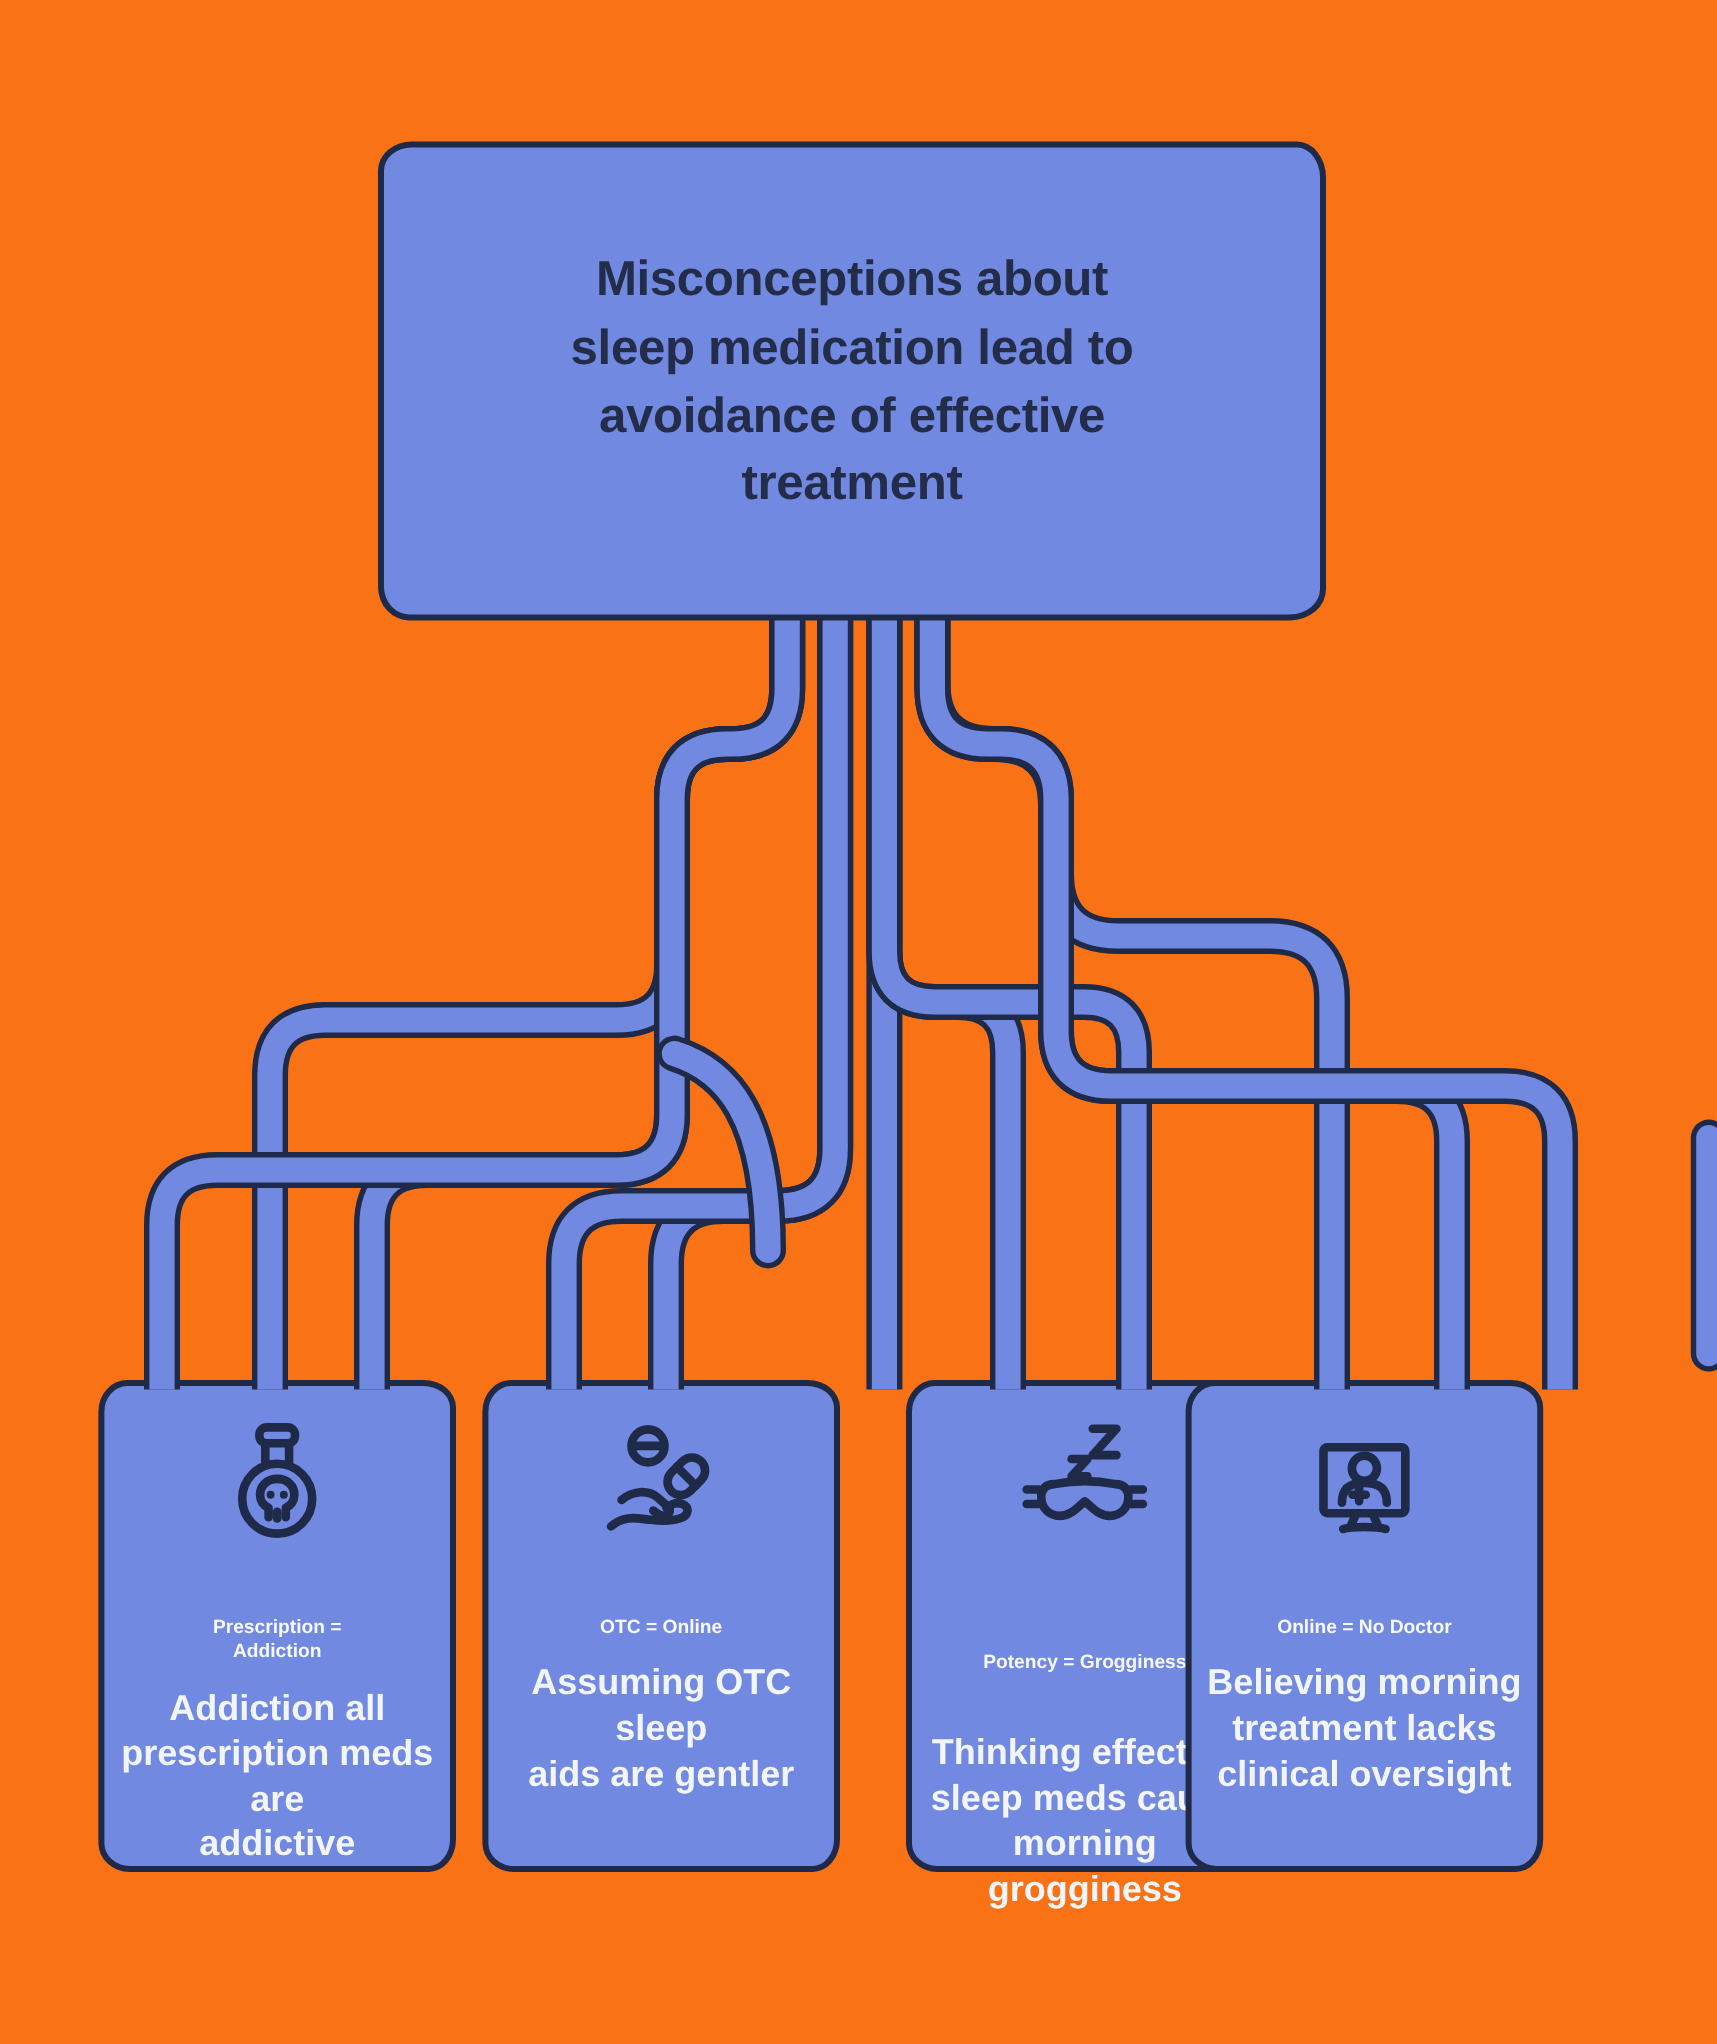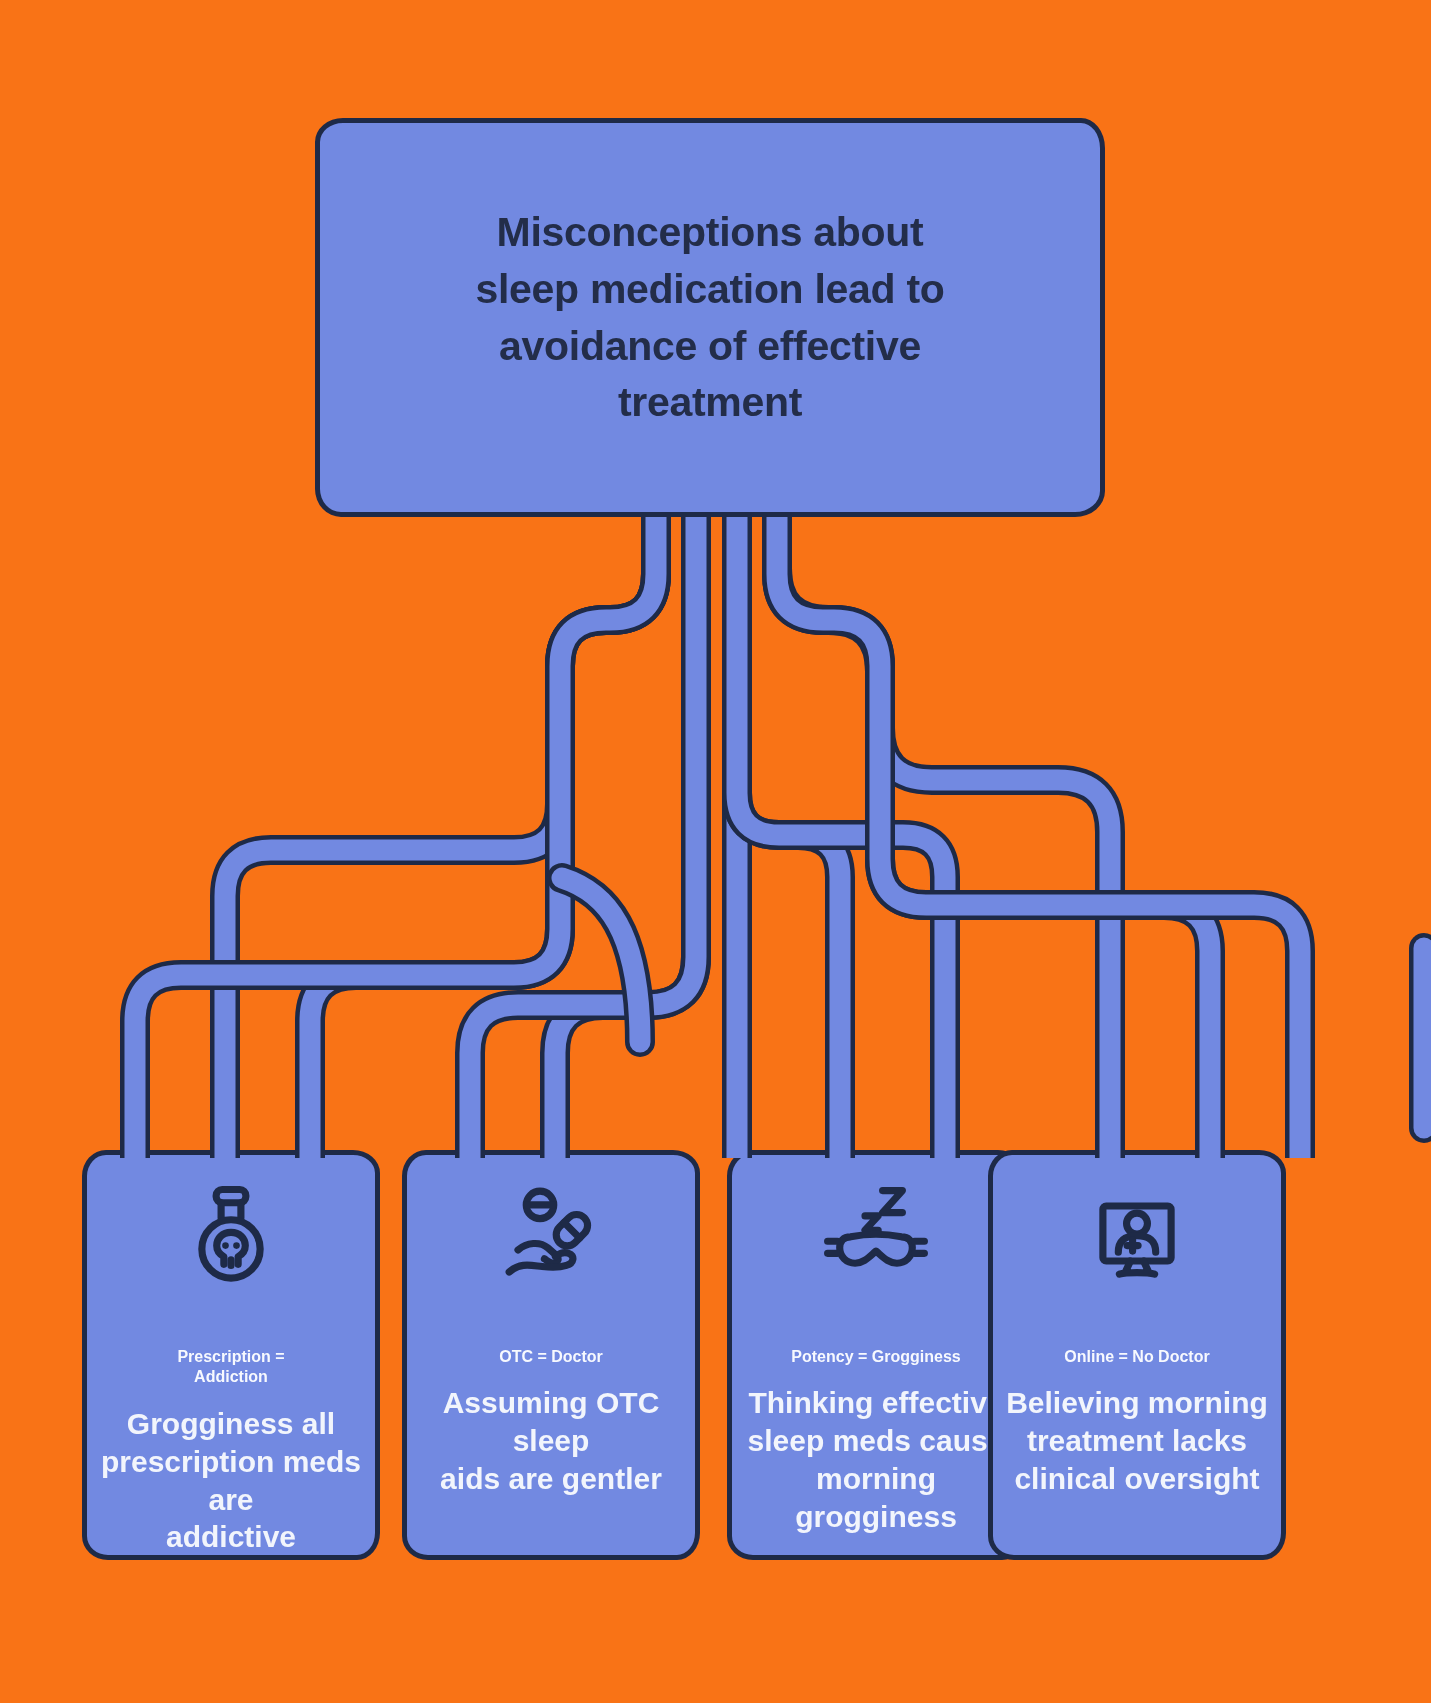--- a/index.html
+++ b/index.html
@@ -21,21 +21,21 @@
     white-space:pre-line;line-height:1.38;letter-spacing:-0.3px;padding:0 30px;
   }
   .pipes{position:absolute;left:0;top:0;z-index:2;pointer-events:none;}
   .card{
     position:absolute;top:1150px;width:298px;height:410px;box-sizing:border-box;
     background:var(--blue);border:5px solid var(--dark);
     border-radius:24px 27px 23px 26px / 26px 23px 27px 24px;
     display:flex;flex-direction:column;align-items:center;text-align:center;
     z-index:1;
   }
-  .card-1{left:82px;} .card-2{left:402px;} .card-3{left:727px;} .card-4{left:988px;}
+  .card-1{left:82px;} .card-2{left:402px;} .card-3{left:755px;gap:29px;} .card-4{left:988px;}
   .card .icon{margin-top:28px;width:110px;height:112px;flex:none;}
   .card .icon svg{width:100%;height:100%;}
   .card-title{
     margin-top:52px;font-size:16px;font-weight:bold;color:#F7F9FE;
     line-height:1.28;padding:0 8px;white-space:pre-line;
   }
   .card-body{
     margin-top:17px;font-size:30px;font-weight:bold;color:var(--cardtext);
     line-height:1.26;padding:0 8px;white-space:pre-line;
   }
@@ -90,39 +90,39 @@
         <path class="ic" d="M41,17 V31 M59,17 V31"></path>
         <circle class="ic" cx="50" cy="59" r="26.5"></circle>
         <path class="ic" d="M43.5,73 V66 C39.5,64 37,60.5 37,56 C37,49.5 42,44 50,44 C58,44 63,49.5 63,56 C63,60.5 60.5,64 56.5,66 V73"></path>
         <path class="ic" d="M50,69 V74"></path>
         <circle class="ic-fill" cx="45" cy="56" r="3"></circle>
         <circle class="ic-fill" cx="55" cy="56" r="3"></circle>
       </svg>
     </div>
     <div class="card-title">Prescription =
 Addiction</div>
-    <div class="card-body">Grogginess all
+    <div class="card-body">Addiction all
 prescription meds are
 addictive</div>
   </div>
 
   <div class="card card-2">
     <div class="icon">
       <svg viewBox="0 0 100 100">
         <circle class="ic" cx="40" cy="19" r="12.5"></circle>
         <path class="ic" d="M28.5,19 H51.5"></path>
         <g transform="rotate(45 69 42)">
           <rect class="ic" x="59" y="26" width="20" height="32" rx="10"></rect>
           <path class="ic" d="M59,42 H79"></path>
         </g>
         <path class="ic" d="M20,60 C28,53 40,52 47,58 L55,65 C58,68 56,72 52,72 C48,72 46,69 44,68"></path>
         <path class="ic" d="M12,80 C22,71 32,74 42,75 C50,76 58,76 64,74 C71,72 72,65 66,63 C61,61 56,64 54,66"></path>
       </svg>
     </div>
-    <div class="card-title">OTC = Doctor</div>
+    <div class="card-title">OTC = Online</div>
     <div class="card-body">Assuming OTC sleep
 aids are gentler</div>
   </div>
 
   <div class="card card-3">
     <div class="icon">
       <svg viewBox="0 0 100 100">
         <path class="ic" d="M56,6 H74 L56,26 H74"></path>
         <path class="ic" d="M40,29 H52 L40,42 H52"></path>
         <path class="ic" d="M27,48 C20,48 17,52 17,58 C17,66 23,72 31,72 C39,72 44,66 50,61 C56,66 61,72 69,72 C77,72 83,66 83,58 C83,52 80,48 73,48 C58,45 42,45 27,48 Z"></path>

